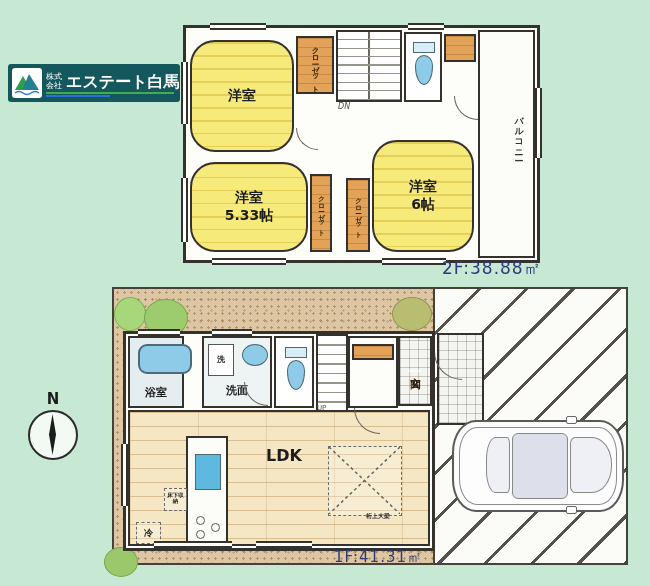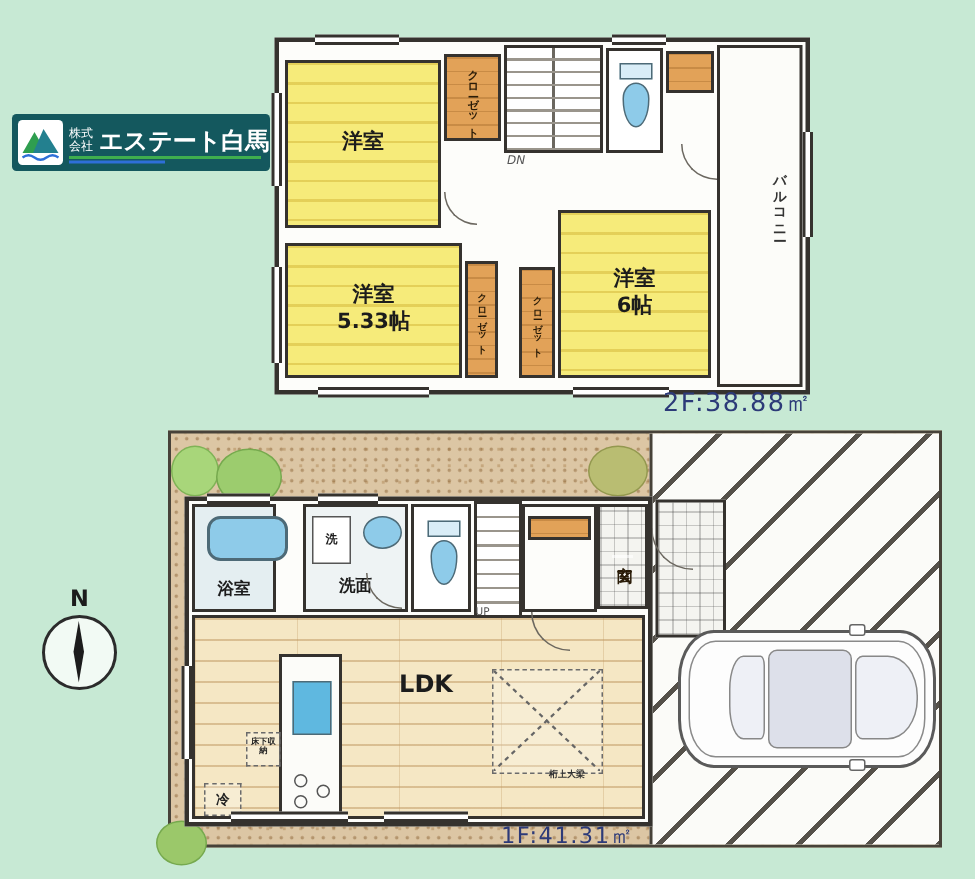--- a/index.html
+++ b/index.html
@@ -2,21 +2,21 @@
 <html><head>
 <meta charset="utf-8">
 <style>
   html,body{margin:0;padding:0;}
   body{font-family:"DejaVu Sans","Liberation Sans",sans-serif;}
   #stage{position:relative;width:650px;height:586px;background:#c7e9d4;overflow:hidden;}
   .abs{position:absolute;}
   .wall{border:2px solid #35322e;box-sizing:border-box;position:absolute;}
   .plan{position:absolute;background:#fdfdfa;border:3px solid #35322e;box-sizing:border-box;}
   .yellow{background-color:#f6eb7a;
-    background-image:repeating-linear-gradient(180deg,rgba(213,185,60,.55) 0 1.5px,transparent 1.5px 13px);}
+    background-image:repeating-linear-gradient(180deg,rgba(213,185,60,.55) 0 1.5px,transparent 1.5px 13px);border-radius:25px;}
   .orange{background-color:#e2a258;
     background-image:repeating-linear-gradient(180deg,rgba(140,85,25,.3) 0 1px,transparent 1px 9px);}
   .wood{background-color:#f5e7c4;
     background-image:repeating-linear-gradient(180deg,rgba(190,150,95,.5) 0 1.2px,transparent 1.2px 14px),
       repeating-linear-gradient(90deg,rgba(190,150,95,.3) 0 1px,transparent 1px 68px);}
   .tile{background-color:#f4f4f0;
     background-image:repeating-linear-gradient(0deg,rgba(60,60,60,.25) 0 1px,transparent 1px 9px),
       repeating-linear-gradient(90deg,rgba(60,60,60,.25) 0 1px,transparent 1px 9px);}
   .waterroom{background:#e4eef1;}
   .dirt{background-color:#dcc6a4;
@@ -41,21 +41,21 @@
   .dashedbox{position:absolute;border:1.5px dashed #6b6b6b;box-sizing:border-box;background:rgba(255,255,255,.25);}
   .tree{position:absolute;border-radius:50%;box-sizing:border-box;}
   .burner{position:absolute;width:9px;height:9px;border:1.5px solid #555;border-radius:50%;box-sizing:border-box;}
   .fix{box-sizing:border-box;}
 </style>
 </head>
 <body>
 
 <div id="stage">
 
-  <div class="abs" style="left:8px;top:76px;width:172px;height:38px;background:#14585e;border-radius:3px;display:flex;align-items:center;">
+  <div class="abs" style="left:8px;top:64px;width:172px;height:38px;background:#14585e;border-radius:3px;display:flex;align-items:center;">
     <span class="abs" style="left:4px;top:4px;width:30px;height:30px;background:#fff;border-radius:3px;">
       <svg width="30" height="30" viewBox="0 0 30 30">
         <polygon points="3,22 11,8 19,22" fill="#2f9e4f"></polygon>
         <polygon points="10,22 17,6 27,22" fill="#23808f"></polygon>
         <path d="M3 25 q4 -3 8 0 t8 0 t8 0" stroke="#2e6fd8" stroke-width="1.5" fill="none"></path>
       </svg>
     </span>
     <span style="position:absolute;left:38px;top:8px;width:18px;font-size:8px;line-height:9px;color:#fff;word-break:break-all;">株式会社</span>
     <span style="position:absolute;left:58px;top:8px;font-size:16px;font-weight:bold;color:#fff;white-space:nowrap;">エステート白馬</span>
     <span class="abs" style="left:38px;top:28px;width:128px;height:2px;background:#3fae4e;"></span>

